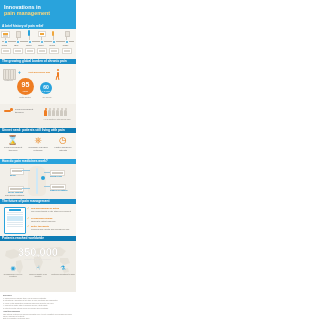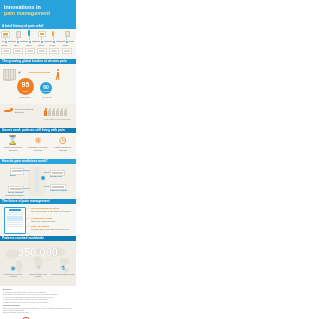--- a/index.html
+++ b/index.html
@@ -82,21 +82,21 @@
         border:.5px solid #29a3dc;border-radius:1px;}
   .clip .top{height:2px;background:#29a3dc;margin:1px 4px 0 4px;border-radius:.5px;}
   .clip .ln{height:.7px;background:#dfe9ef;margin:1.2px 2px;}
   .clip .blk{height:5px;background:#cfe9f7;margin:1.2px 2px;}
   .ck{position:absolute;left:27px;width:46px;}
   .ck .mark{position:absolute;left:0;top:0;font-size:3px;line-height:3px;color:#f0a73c;}
   .ck .t1{margin-left:4px;font-size:2.2px;line-height:2.6px;color:#e8821a;font-weight:bold;}
   .ck .t2{margin-left:4px;font-size:2px;line-height:2.4px;color:#7c7870;}
 
   
-  .world{position:relative;height:45px;background:#efece5;overflow:hidden;}
+  .world{position:relative;height:51px;background:#efece5;overflow:hidden;}
   .map{position:absolute;inset:0;opacity:.45;}
   .bignum{position:relative;text-align:center;padding-top:5px;}
   .bignum .n{font-size:11px;line-height:12px;color:#fff;font-weight:bold;
              text-shadow:0 .3px .6px rgba(120,110,95,.55);}
   .bignum .s{font-size:2.2px;line-height:3px;color:#fff;text-shadow:0 .2px .4px rgba(120,110,95,.5);}
   .w3{position:absolute;top:24px;width:24px;text-align:center;}
   .w3 .ic{font-size:6px;line-height:7px;color:#29a3dc;}
   .w3 .t{font-size:1.8px;line-height:2.1px;color:#7c7870;margin-top:.5px;}
 
   

